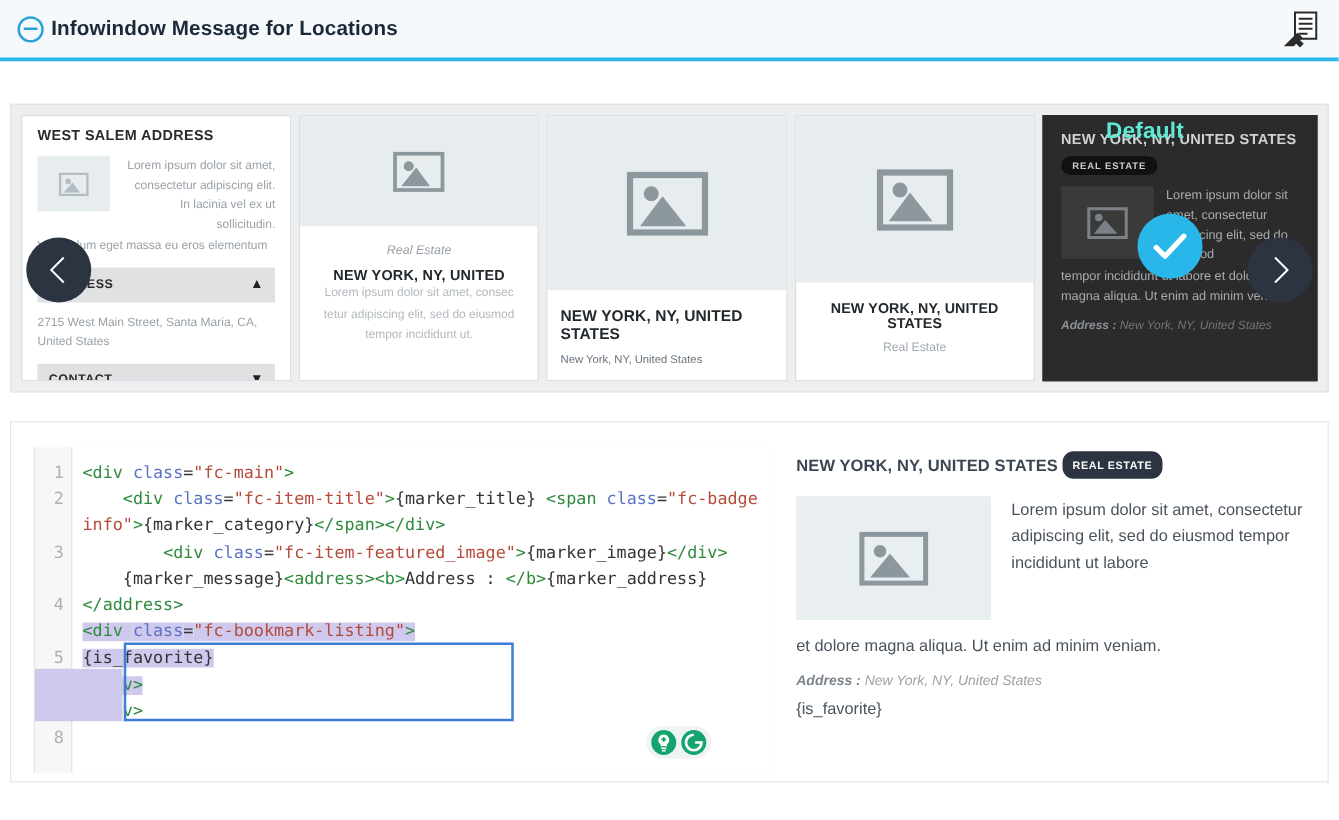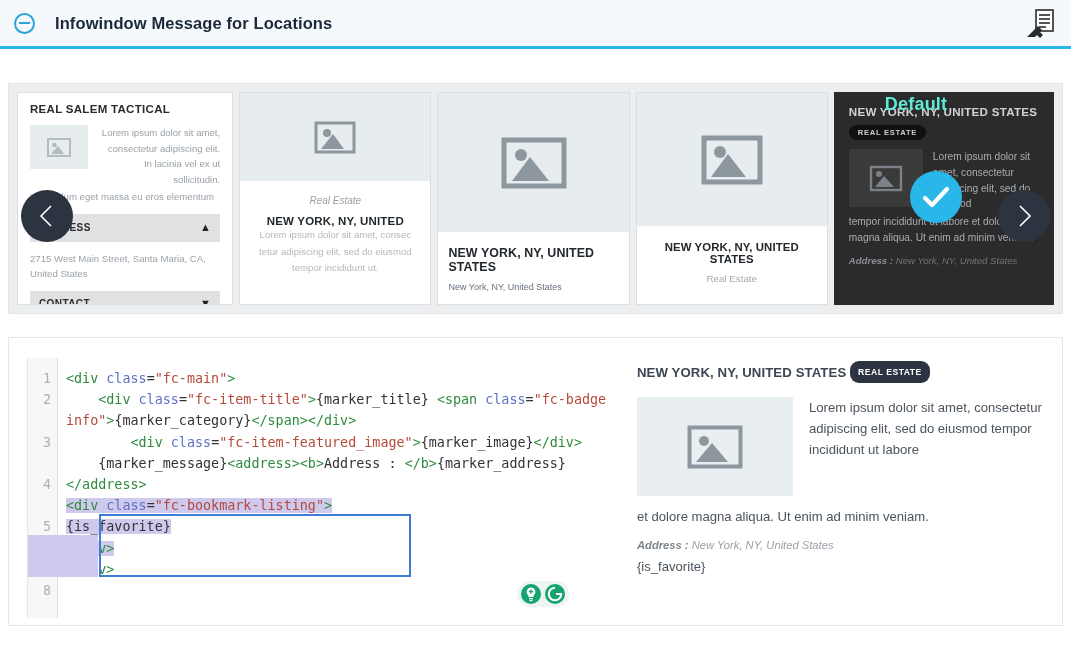--- a/index.html
+++ b/index.html
@@ -30,21 +30,21 @@
     cursor: pointer;
   }
   .collapse-toggle::after {
     content: "";
     position: absolute;
     left: 3px; right: 3px; top: 50%;
     height: 2px; margin-top: -1px;
     background: #2aa4d6;
   }
   .panel-title {
-    margin-left: 20px;
+    margin-left: 6px;
     font-size: 16.5px;
     font-weight: bold;
     color: #1b2838;
     letter-spacing: .1px;
   }
   .header-doc-icon {
     position: absolute;
     right: 16px; top: 8px;
     width: 30px; height: 32px;
     cursor: pointer;
@@ -272,21 +272,21 @@
   </div>
   <div class="nav-arrow nav-next">
     <svg width="22" height="26" viewBox="0 0 22 26" aria-hidden="true">
       <polyline points="7,3 17,13 7,23" fill="none" stroke="#ffffff" stroke-width="1.6"></polyline>
     </svg>
   </div>
 
   <div class="carousel-track">
 
     <div class="card c1">
-      <div class="c1-title">REAL SALEM TACTICAL</div>
+      <div class="c1-title">WEST SALEM ADDRESS</div>
       <div class="c1-row">
         <div class="c1-thumb">
           <svg width="24" height="19" viewBox="0 0 24 19" aria-hidden="true">
             <rect x="1" y="1" width="22" height="17" fill="none" stroke="#b3bcc2" stroke-width="2"></rect>
             <circle cx="7.5" cy="7" r="2.3" fill="#b3bcc2"></circle>
             <polygon points="4,16 11,8 17,16" fill="#b3bcc2"></polygon>
           </svg>
         </div>
         <div class="c1-text">Lorem ipsum dolor sit amet, consectetur adipiscing elit. In lacinia vel ex ut sollicitudin.</div>
       </div>

